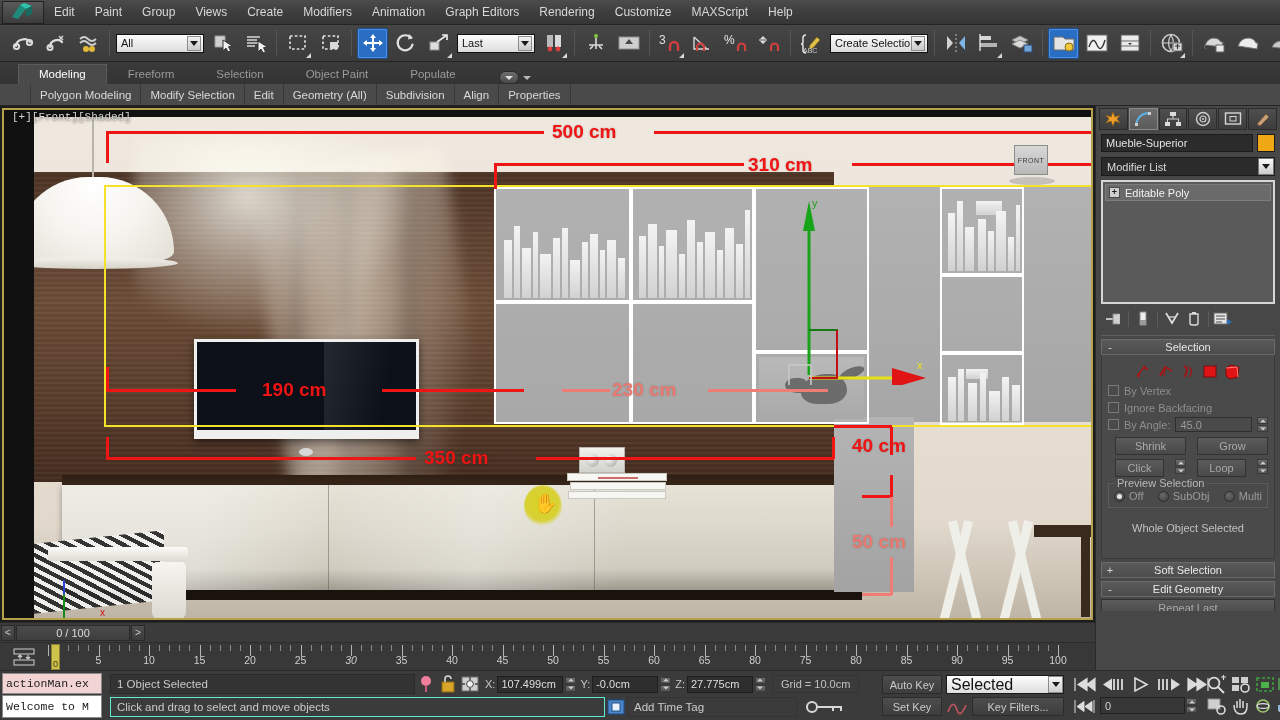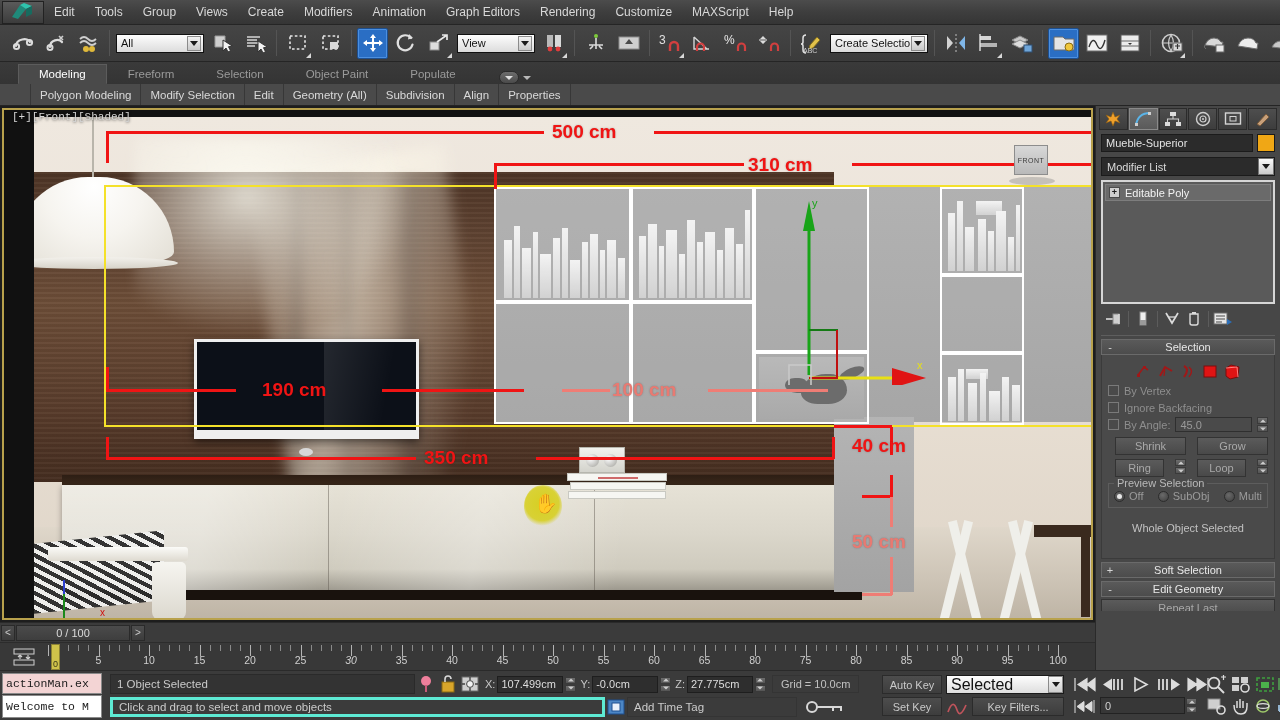--- a/index.html
+++ b/index.html
@@ -360,21 +360,21 @@
 
   <div class="menubar">
     <div class="maxlogo">
       <svg width="26" height="18" viewBox="0 0 26 18">
         <polygon points="2,14 10,2 16,6 8,16" fill="#1f8a7a"></polygon>
         <polygon points="10,2 16,6 22,3 14,0" fill="#2ec4ad"></polygon>
         <polygon points="16,6 22,3 22,11 16,14" fill="#176b5f"></polygon>
       </svg>
     </div>
     <div class="menuitem">Edit</div>
-    <div class="menuitem">Tools</div>
+    <div class="menuitem">Paint</div>
     <div class="menuitem">Group</div>
     <div class="menuitem">Views</div>
     <div class="menuitem">Create</div>
     <div class="menuitem">Modifiers</div>
     <div class="menuitem">Animation</div>
     <div class="menuitem">Graph Editors</div>
     <div class="menuitem">Rendering</div>
     <div class="menuitem">Customize</div>
     <div class="menuitem">MAXScript</div>
     <div class="menuitem">Help</div>
@@ -458,21 +458,21 @@
     </div>
     <div class="tbtn">
       <svg width="22" height="20" viewBox="0 0 22 20">
         <rect x="2" y="9" width="9" height="8" fill="#dcdcdc" stroke="#8c8c8c"></rect>
         <path d="M9 9 L19 2 M14 2 h5 v5" stroke="#e8e8e8" stroke-width="1.7" fill="none"></path>
       </svg>
       <span class="flyout"></span>
     </div>
 
     <div class="combo" style="width:78px">
-      <div class="lbl">View</div>
+      <div class="lbl">Last</div>
       <div class="arrow"></div>
     </div>
 
     <div class="tbtn">
       <svg width="22" height="20" viewBox="0 0 22 20">
         <rect x="4" y="2" width="6" height="12" fill="#b9b9b9"></rect>
         <rect x="12" y="2" width="6" height="12" fill="#d9d9d9"></rect>
         <circle cx="7" cy="16" r="2.4" fill="#e03c3c"></circle>
           <circle cx="15" cy="16" r="2.4" fill="#e03c3c"></circle>
       </svg>
@@ -781,21 +781,21 @@
         <div class="rline" style="left:460px;top:46px;width:250px;"></div>
         <div class="dim" style="left:714px;top:37px">310 cm</div>
         <div class="rline" style="left:818px;top:46px;width:242px;"></div>
 
         <div class="rline" style="left:72px;top:272px;width:130px;"></div>
         <div class="rline v" style="left:72px;top:250px;height:24px;"></div>
         <div class="dim" style="left:228px;top:262px">190 cm</div>
         <div class="rline" style="left:348px;top:272px;width:142px;"></div>
 
         <div class="rline fade" style="left:528px;top:272px;width:48px;"></div>
-        <div class="dim dimfade" style="left:578px;top:262px">100 cm</div>
+        <div class="dim dimfade" style="left:578px;top:262px">230 cm</div>
         <div class="rline fade" style="left:674px;top:272px;width:120px;"></div>
 
         <div class="rline" style="left:72px;top:340px;width:310px;"></div>
         <div class="rline v" style="left:72px;top:320px;height:22px;"></div>
         <div class="dim" style="left:390px;top:330px">350 cm</div>
         <div class="rline" style="left:502px;top:340px;width:298px;"></div>
         <div class="rline v" style="left:798px;top:320px;height:22px;"></div>
 
         <div class="rline v" style="left:856px;top:310px;height:28px;"></div>
         <div class="dim" style="left:818px;top:318px">40 cm</div>
@@ -1133,21 +1133,21 @@
               <i></i>
               <i></i>
             </div>
         </div>
 
         <div class="btn2">
           <div class="gbtn">Shrink</div>
           <div class="gbtn">Grow</div>
         </div>
         <div class="btn2">
-          <div class="gbtn">Ring</div>
+          <div class="gbtn">Click</div>
           <div class="spin">
               <i></i>
               <i></i>
             </div>
           <div class="gbtn">Loop</div>
           <div class="spin">
               <i></i>
               <i></i>
             </div>
         </div>
@@ -1229,21 +1229,21 @@
         <span class="fv">27.775cm</span>
         <span class="spin">
             <i></i>
             <i></i>
           </span>
       </div>
       <div class="gridtxt">Grid = 10.0cm</div>
     </div>
 
     <div class="statusrow2">
-      <div class="prompt" style="width:495px;border:3px solid #5eead4;background:#3b3b3b">Click and drag to select and move objects</div>
+      <div class="prompt" style="width:495px;border:1px solid #5eead4;background:#3b3b3b">Click and drag to select and move objects</div>
       <svg width="22" height="20" viewBox="0 0 22 20">
         <rect x="3" y="3" width="16" height="14" fill="#4c86c4" stroke="#1d4f90"></rect>
         <rect x="7" y="6" width="8" height="8" fill="#e9f1fa" stroke="#1d4f90"></rect>
       </svg>
       <div class="prompt" style="width:170px;border:1px solid #343434">Add Time Tag</div>
       <svg width="46" height="20" viewBox="0 0 46 20" style="margin-left:6px">
         <circle cx="9" cy="10" r="5" fill="none" stroke="#d8d8d8" stroke-width="2"></circle>
         <path d="M14 10 h24 l0 4 M30 10 v4" stroke="#d8d8d8" stroke-width="2" fill="none"></path>
       </svg>
     </div>

